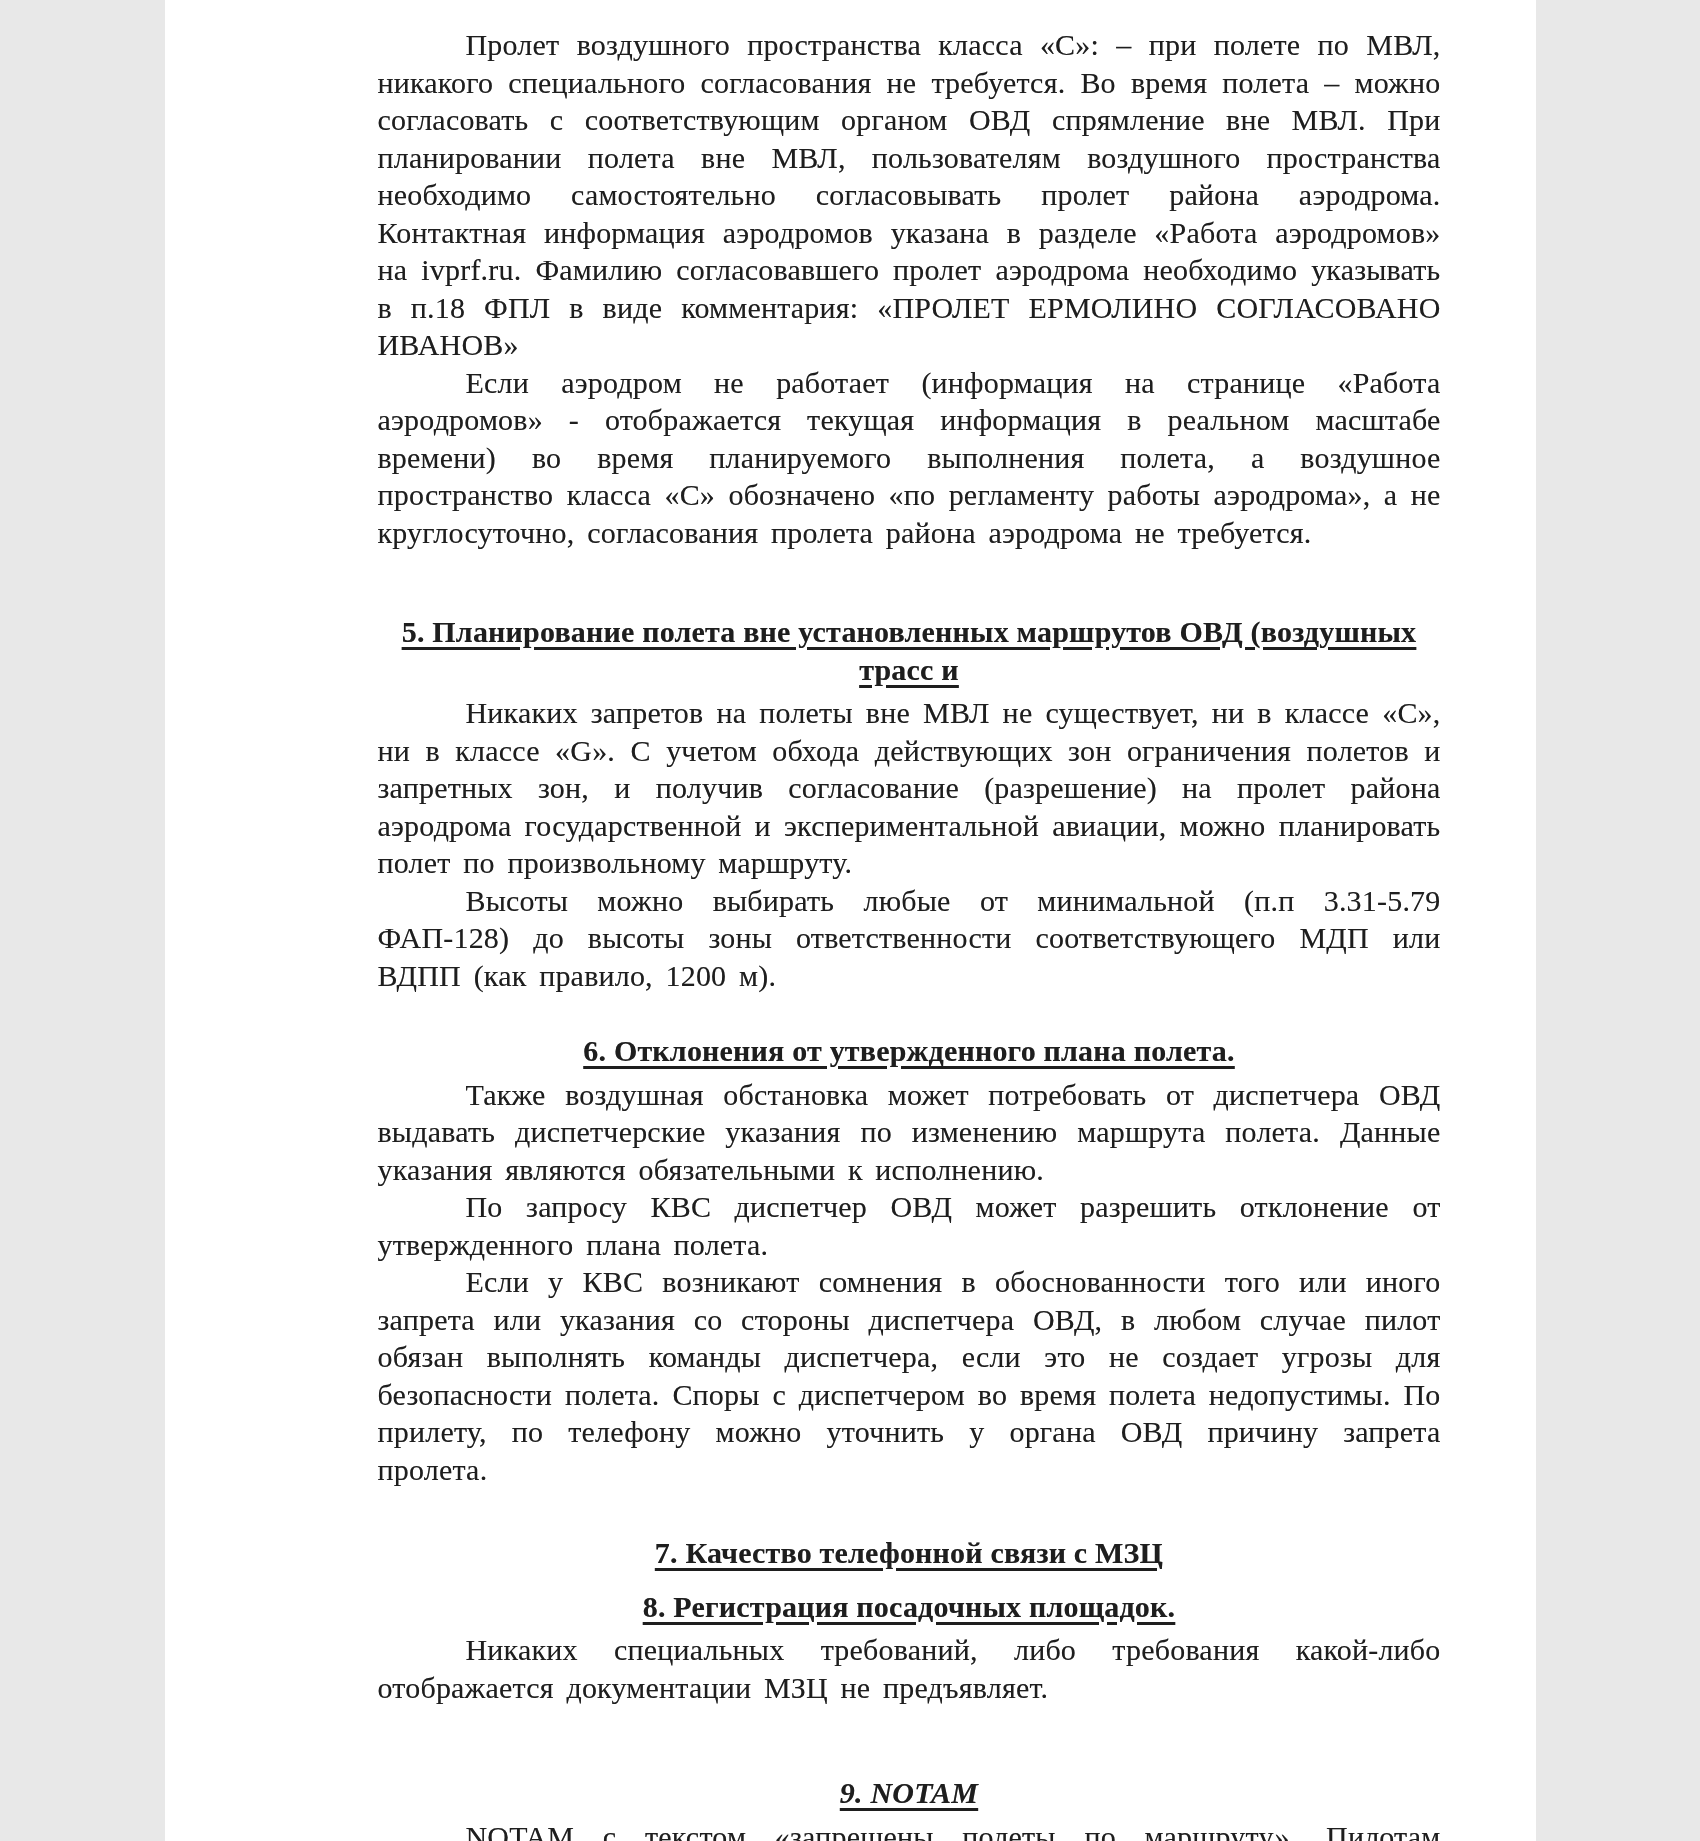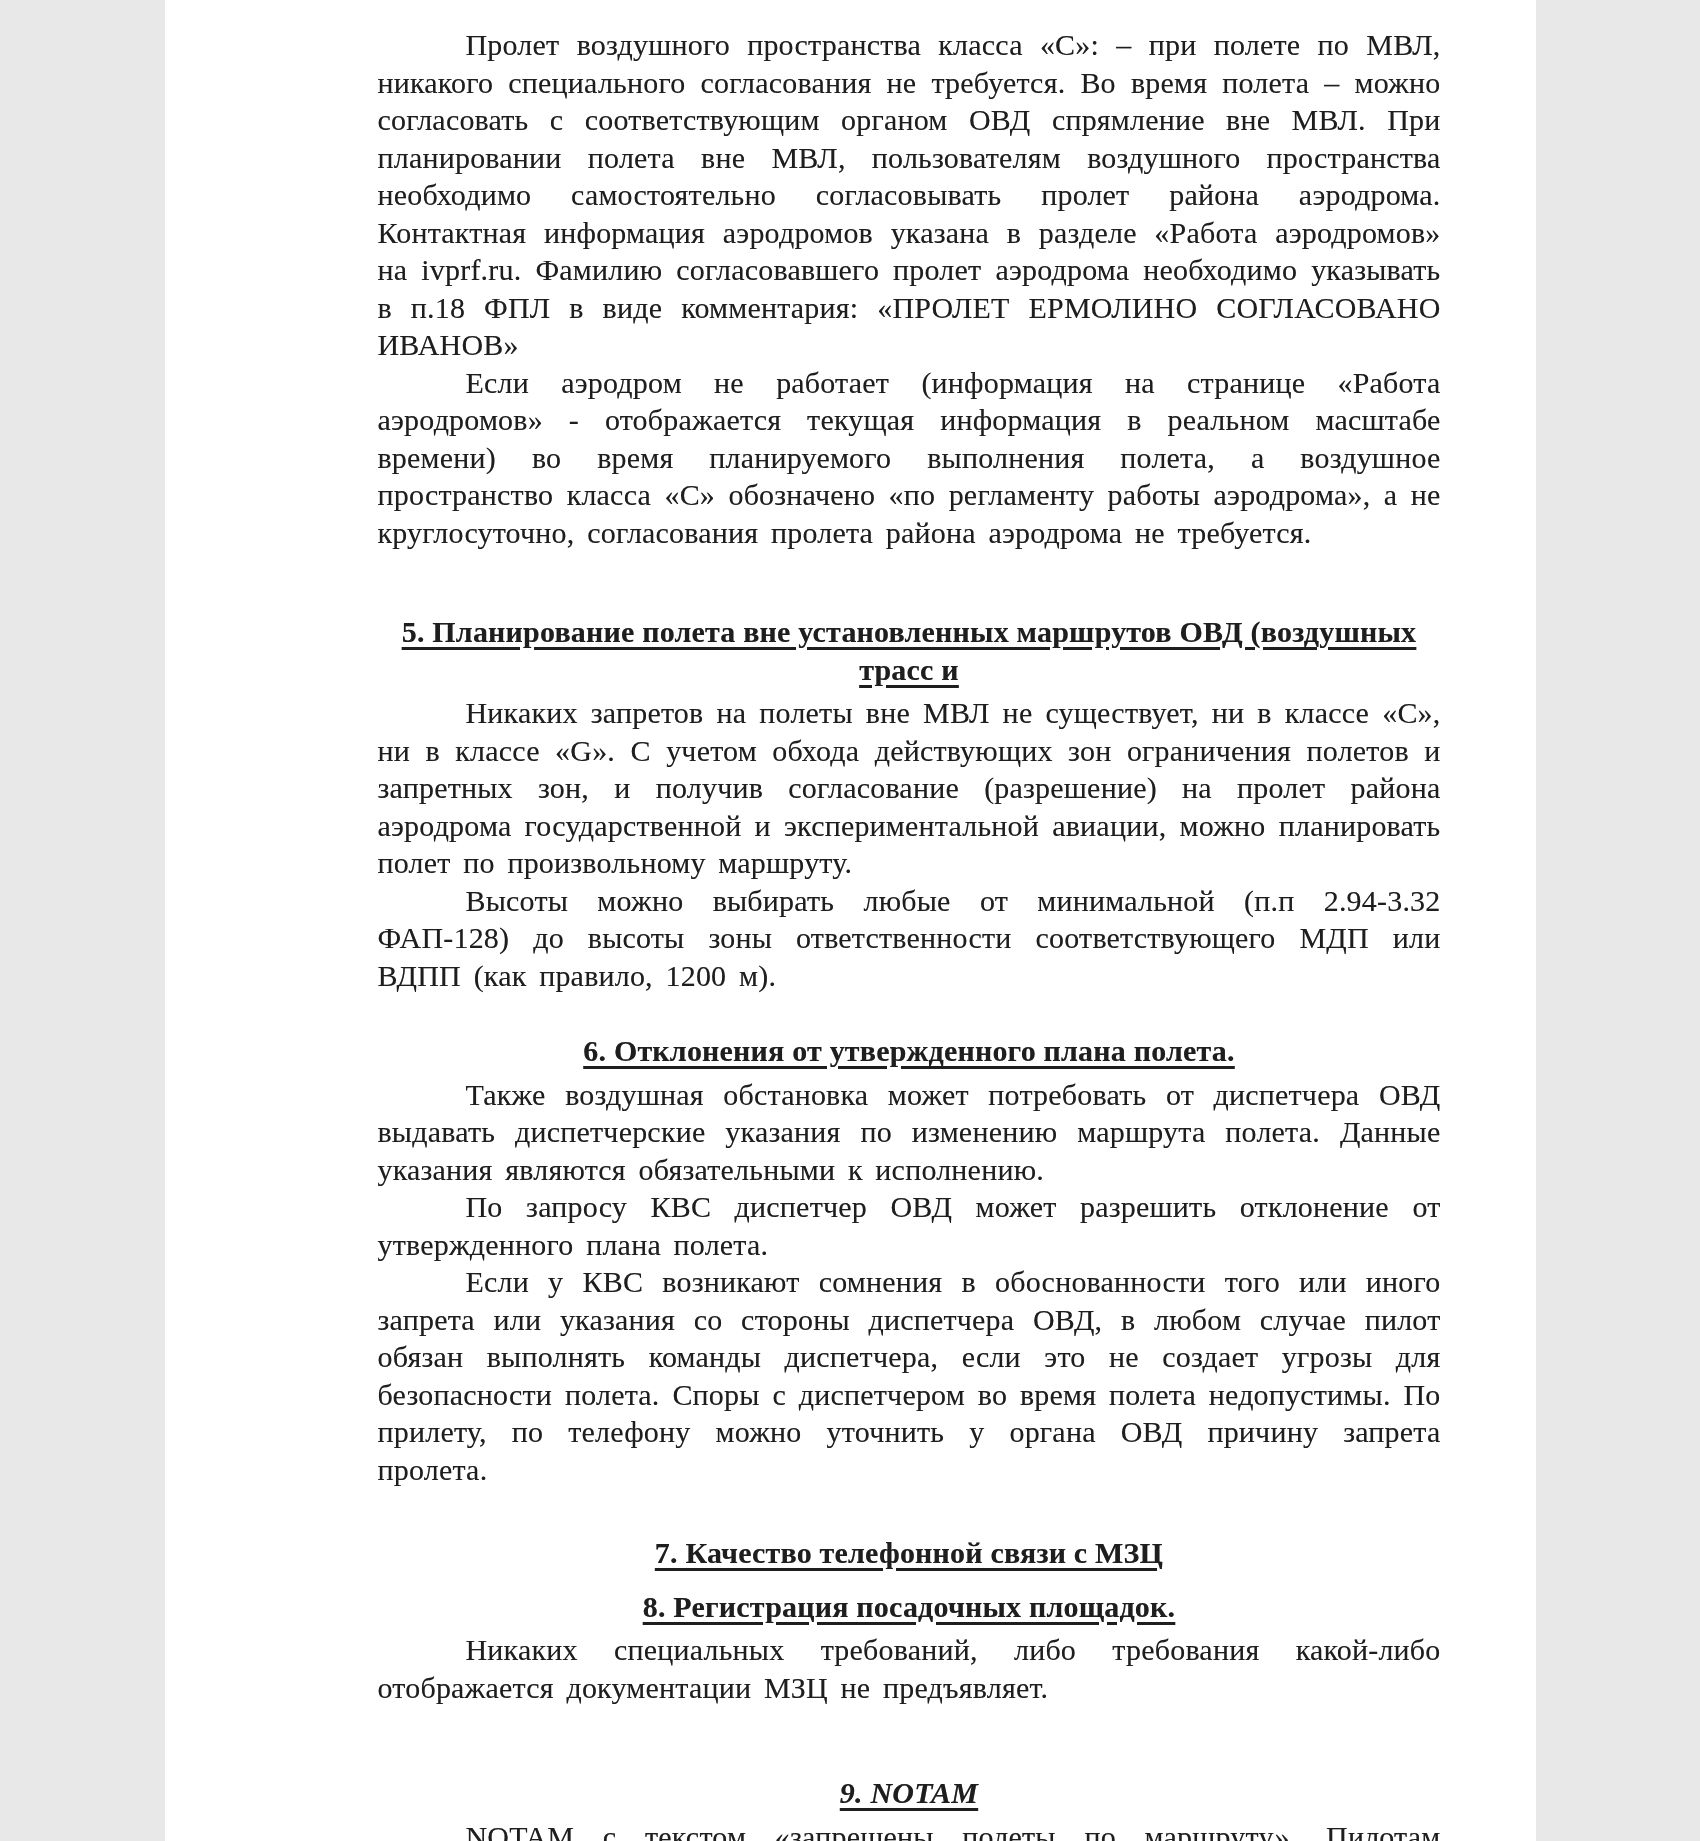--- a/index.html
+++ b/index.html
@@ -53,21 +53,21 @@
 
 <div class="page">
 
   <p class="para">Пролет воздушного пространства класса «С»: – при полете по МВЛ, никакого специального согласования не требуется. Во время полета – можно согласовать с соответствующим органом ОВД спрямление вне МВЛ.  При планировании полета вне МВЛ, пользователям воздушного пространства необходимо самостоятельно согласовывать пролет района аэродрома. Контактная информация аэродромов указана в разделе «Работа аэродромов» на ivprf.ru. Фамилию согласовавшего пролет аэродрома необходимо указывать в п.18 ФПЛ в виде комментария: «ПРОЛЕТ ЕРМОЛИНО СОГЛАСОВАНО ИВАНОВ»</p>
   <p class="para">Если аэродром не работает (информация на странице «Работа аэродромов» - отображается текущая информация в реальном масштабе времени) во время планируемого выполнения полета, а воздушное пространство класса «С» обозначено «по регламенту работы аэродрома», а не круглосуточно, согласования пролета района аэродрома не требуется.</p>
 
   <div class="heading gap-before-s5 after-heading">
     <span class="heading-line">5. Планирование полета вне установленных маршрутов ОВД (воздушных трасс и</span>
   </div>
   <p class="para">Никаких запретов на полеты вне МВЛ не существует, ни в классе «С», ни  в классе «G». С учетом обхода действующих зон ограничения полетов и запретных зон, и получив согласование (разрешение) на пролет района аэродрома государственной и экспериментальной авиации, можно планировать полет по произвольному маршруту.</p>
-  <p class="para">Высоты можно выбирать любые от минимальной (п.п 2.94-3.32 ФАП-128) до высоты зоны ответственности соответствующего МДП или ВДПП (как правило, 1200 м).</p>
+  <p class="para">Высоты можно выбирать любые от минимальной (п.п 3.31-5.79 ФАП-128) до высоты зоны ответственности соответствующего МДП или ВДПП (как правило, 1200 м).</p>
 
   <div class="heading gap-before-s6 after-heading">6. Отклонения от утвержденного плана полета.</div>
   <p class="para">Также воздушная обстановка может потребовать от диспетчера ОВД выдавать диспетчерские указания по изменению маршрута полета. Данные указания являются обязательными к исполнению.</p>
   <p class="para">По запросу КВС диспетчер ОВД может разрешить отклонение от утвержденного плана полета.</p>
   <p class="para">Если у КВС возникают сомнения в обоснованности того или иного запрета или указания со стороны диспетчера ОВД, в любом случае пилот обязан выполнять команды диспетчера, если это не создает угрозы для безопасности полета. Споры с диспетчером во время полета недопустимы. По прилету, по телефону  можно уточнить у органа ОВД причину запрета пролета.</p>
 
   <div class="heading gap-before-s7 after-heading">7. Качество телефонной связи с МЗЦ</div>
 
   <div class="heading gap-before-s8 after-heading">8. Регистрация посадочных площадок.</div>
   <p class="para">Никаких специальных требований, либо требования какой-либо отображается документации МЗЦ не предъявляет.</p>

